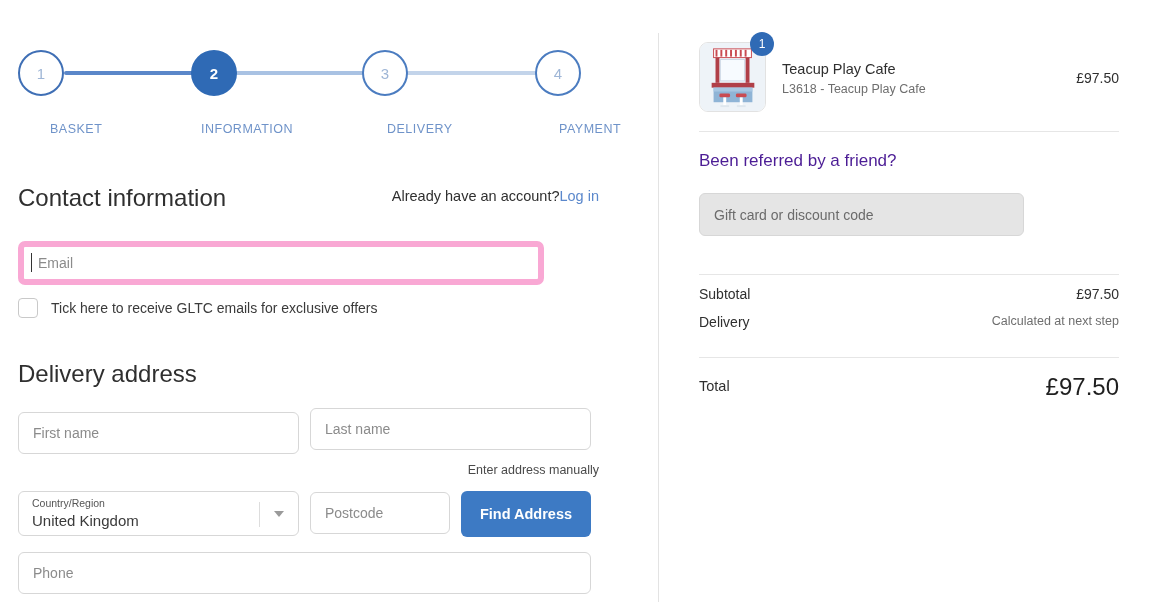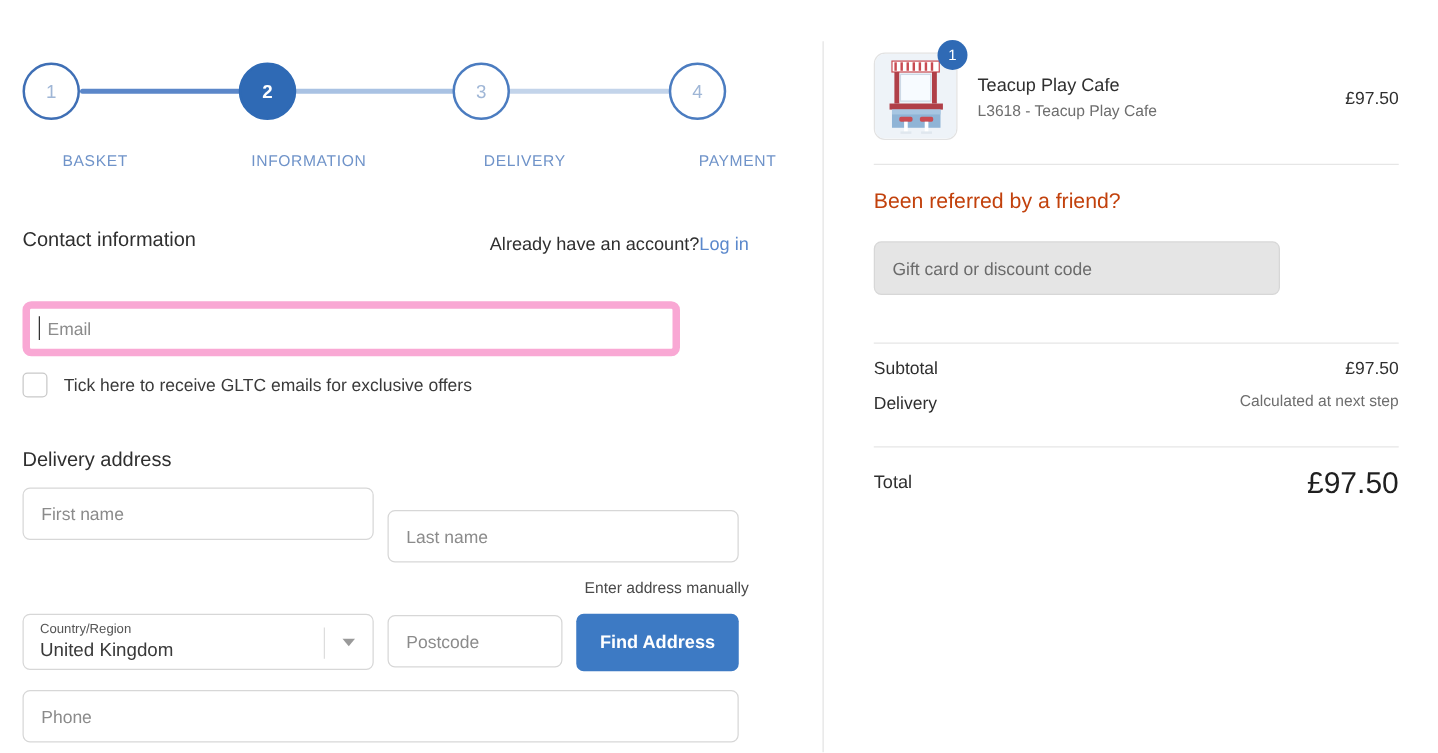--- a/index.html
+++ b/index.html
@@ -107,21 +107,21 @@
   }
   .step-label.l1 { left: 7px; }
   .step-label.l2 { left: 158px; }
   .step-label.l3 { left: 344px; }
   .step-label.l4 { left: 516px; }
 
   
   .section-title {
     position: absolute;
     left: 18px;
-    font-size: 16px;
+    font-size: 24px;
     font-weight: normal;
     color: #2f2f2f;
   }
   #contact-title { top: 184px; }
   #delivery-title { top: 360px; }
 
   .account-line {
     position: absolute;
     right: 59px;
     top: 188px;
@@ -186,21 +186,21 @@
     background: #ffffff;
     cursor: pointer;
   }
   .checkbox-label {
     margin-left: 13px;
     font-size: 14px;
     color: #3a3a3a;
     white-space: nowrap;
   }
 
-  #first-name-field { left: 18px;  top: 390px; width: 281px; height: 42px; }
+  #first-name-field { left: 18px;  top: 412px; width: 281px; height: 42px; }
   #last-name-field  { left: 310px; top: 408px; width: 281px; height: 42px; }
 
   .manual-link {
     position: absolute;
     right: 59px;
     top: 463px;
     font-size: 12.5px;
     color: #4a4a4a;
     cursor: pointer;
     white-space: nowrap;
@@ -354,21 +354,21 @@
     color: #2f2f2f;
     white-space: nowrap;
   }
 
   
   .referral-title {
     position: absolute;
     left: 41px;
     top: 151px;
     font-size: 17px;
-    color: #c2410c;
+    color: #4c1d95;
     white-space: nowrap;
   }
   #discount-field {
     position: absolute;
     left: 41px;
     top: 193px;
     width: 325px;
     height: 43px;
     border: 1px solid #d7d7d7;
     border-radius: 6px;

